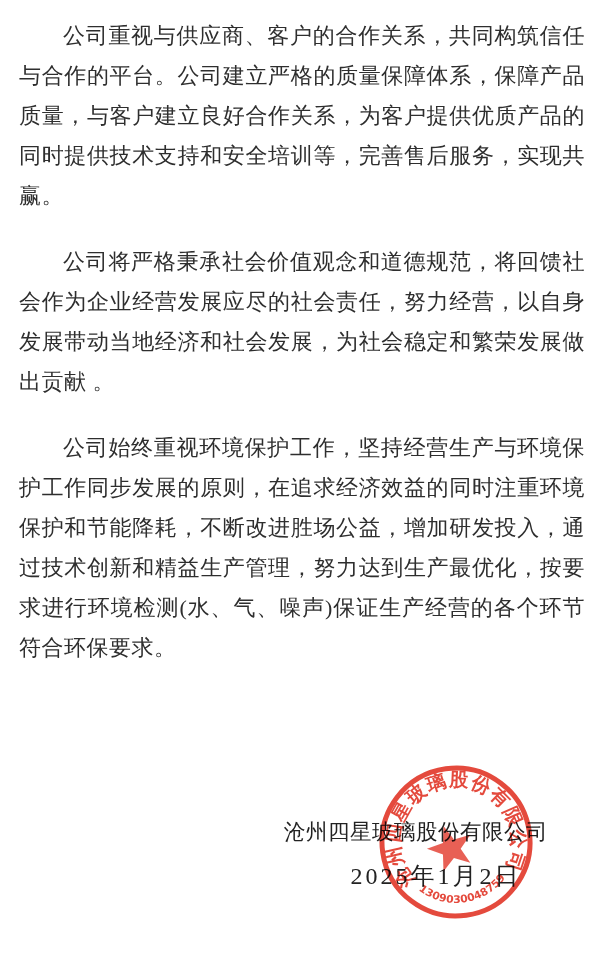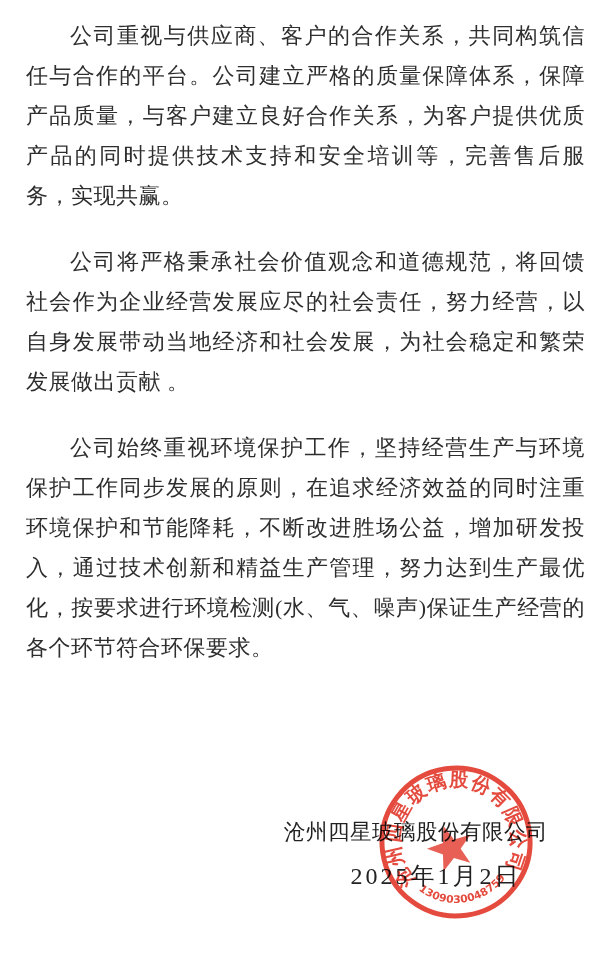--- a/index.html
+++ b/index.html
@@ -20,21 +20,21 @@
     background:var(--page-bg);
     overflow:hidden;
   }
   .doc-body{
     position:absolute;
     left:18px;
     right:15px;
     top:16px;
   }
   .doc-body p{
-    margin:0 0 26px 8px;
+    margin:0 0 26px 1px;
     font-size:22px;
     line-height:40px;
     color:var(--text-color);
     text-indent:2em;
     text-align:justify;
     letter-spacing:0.5px;
   }
   .company-line{
     position:absolute;
     top:818px;

